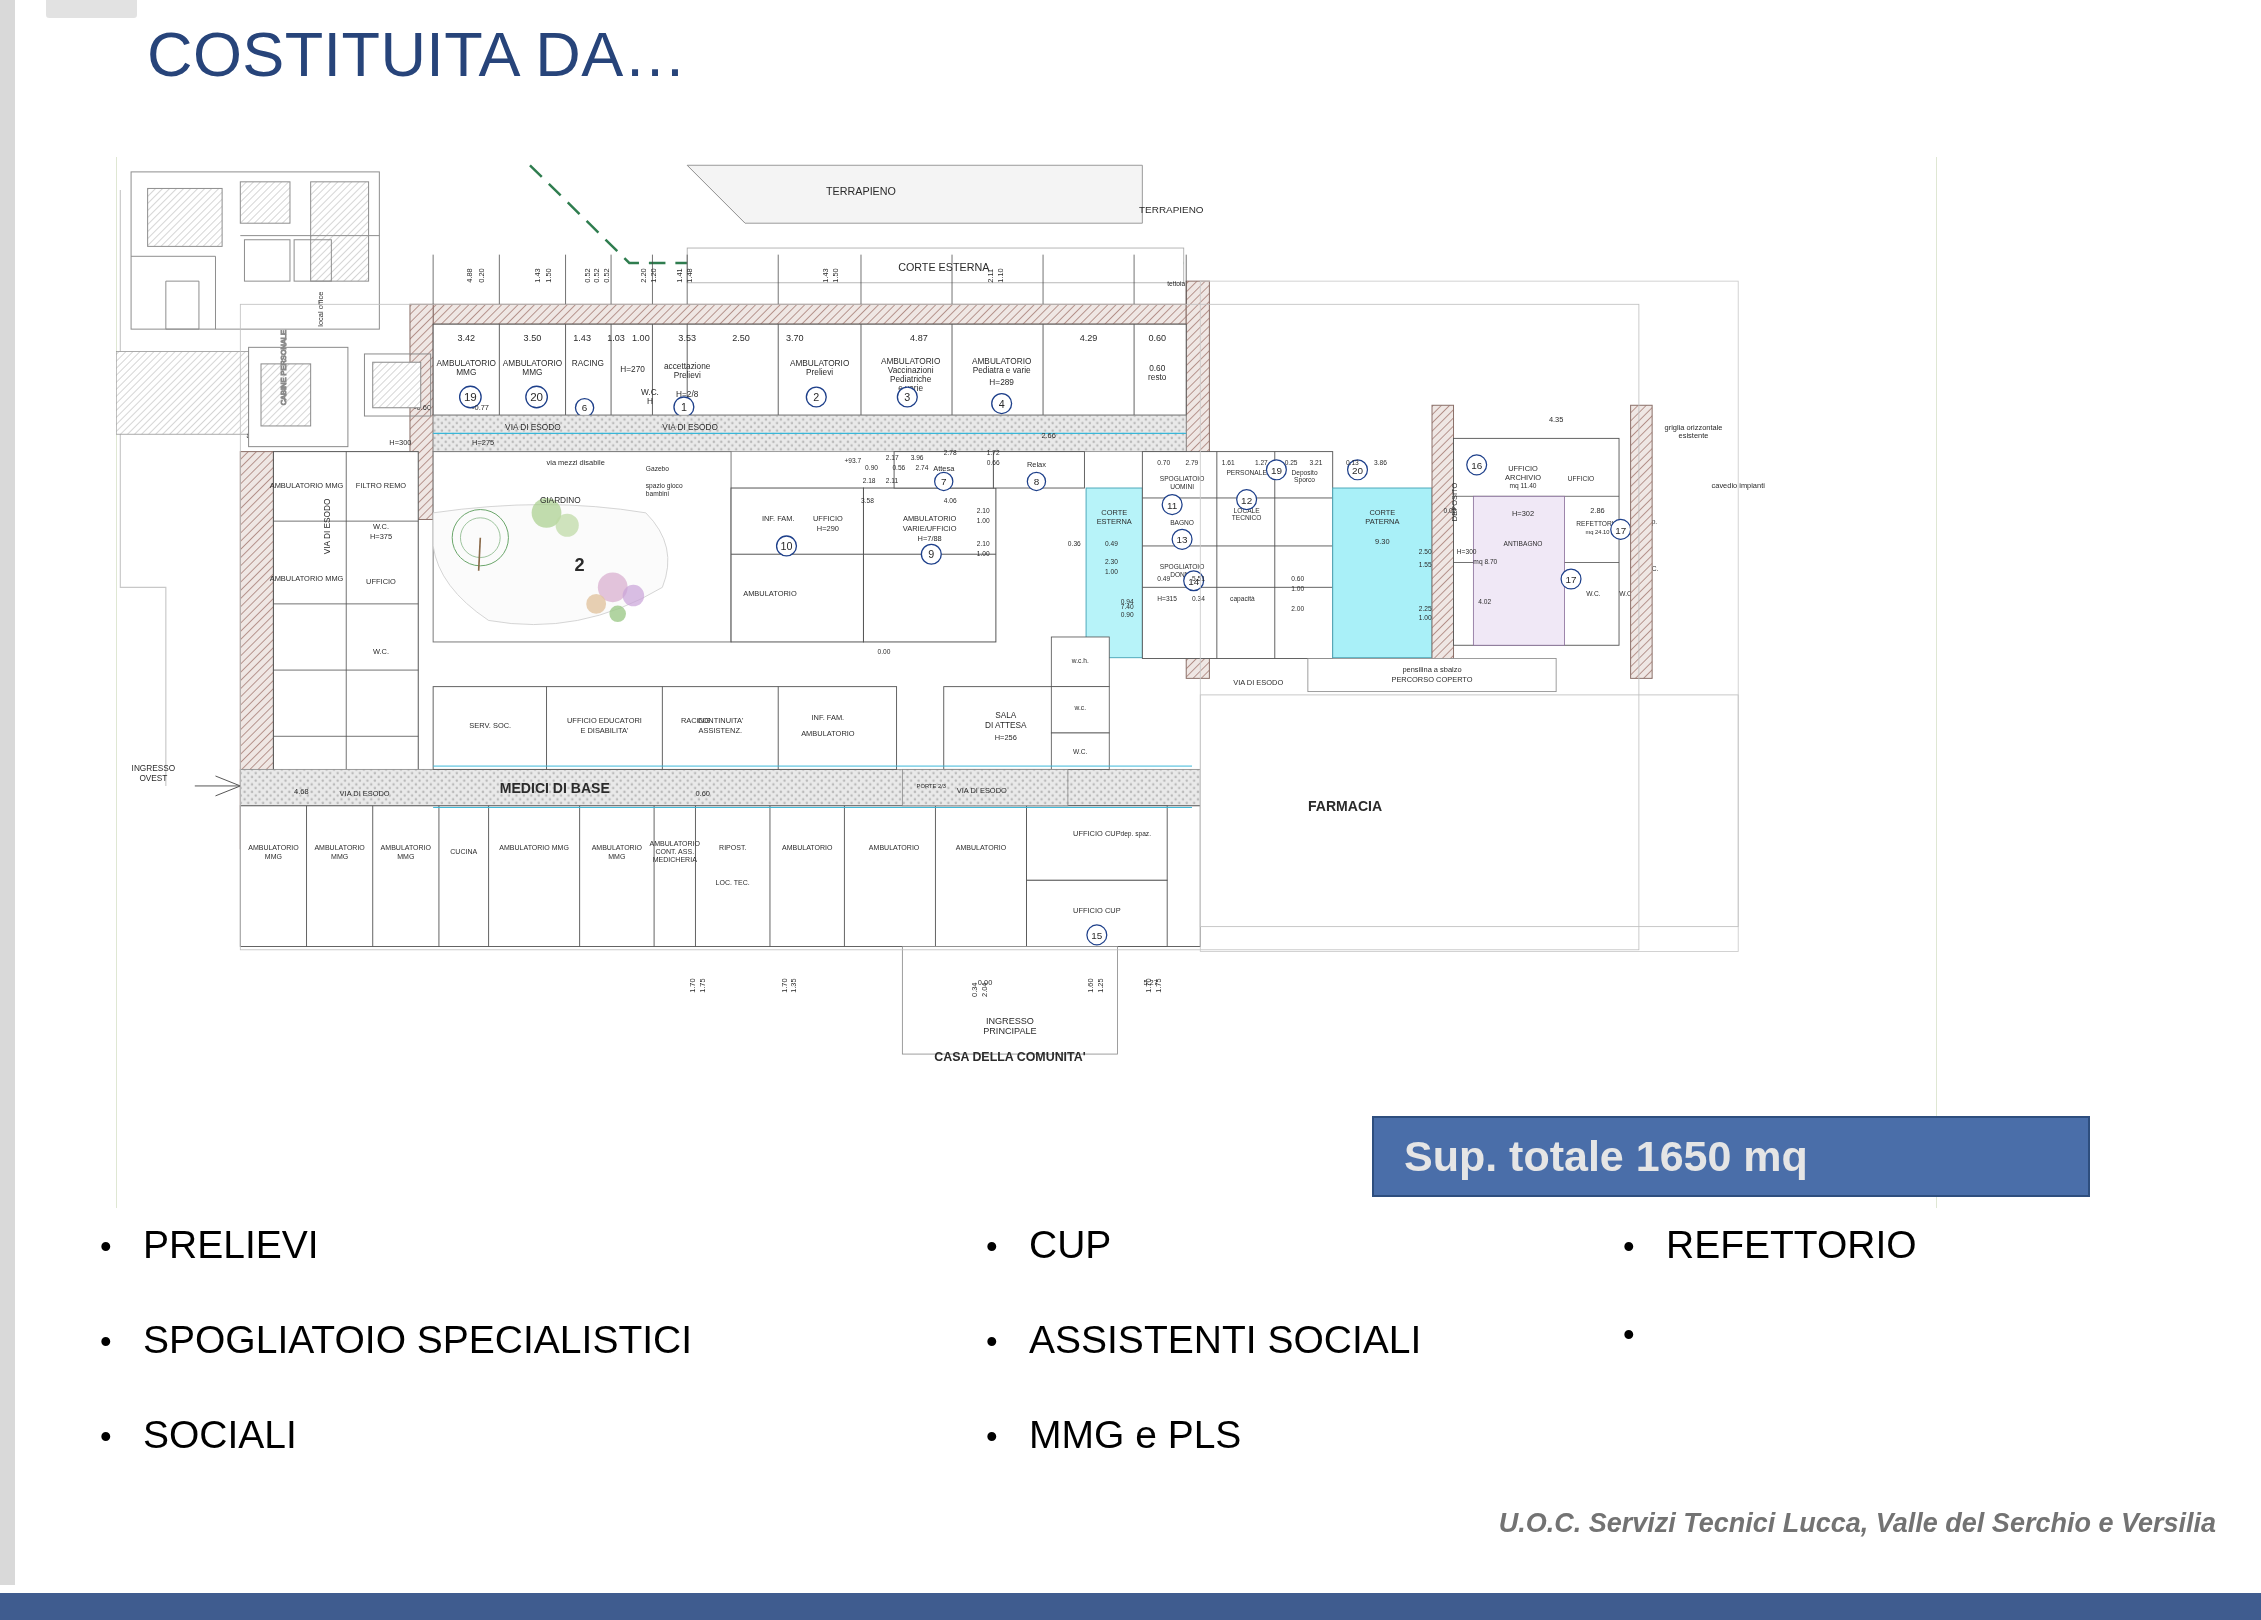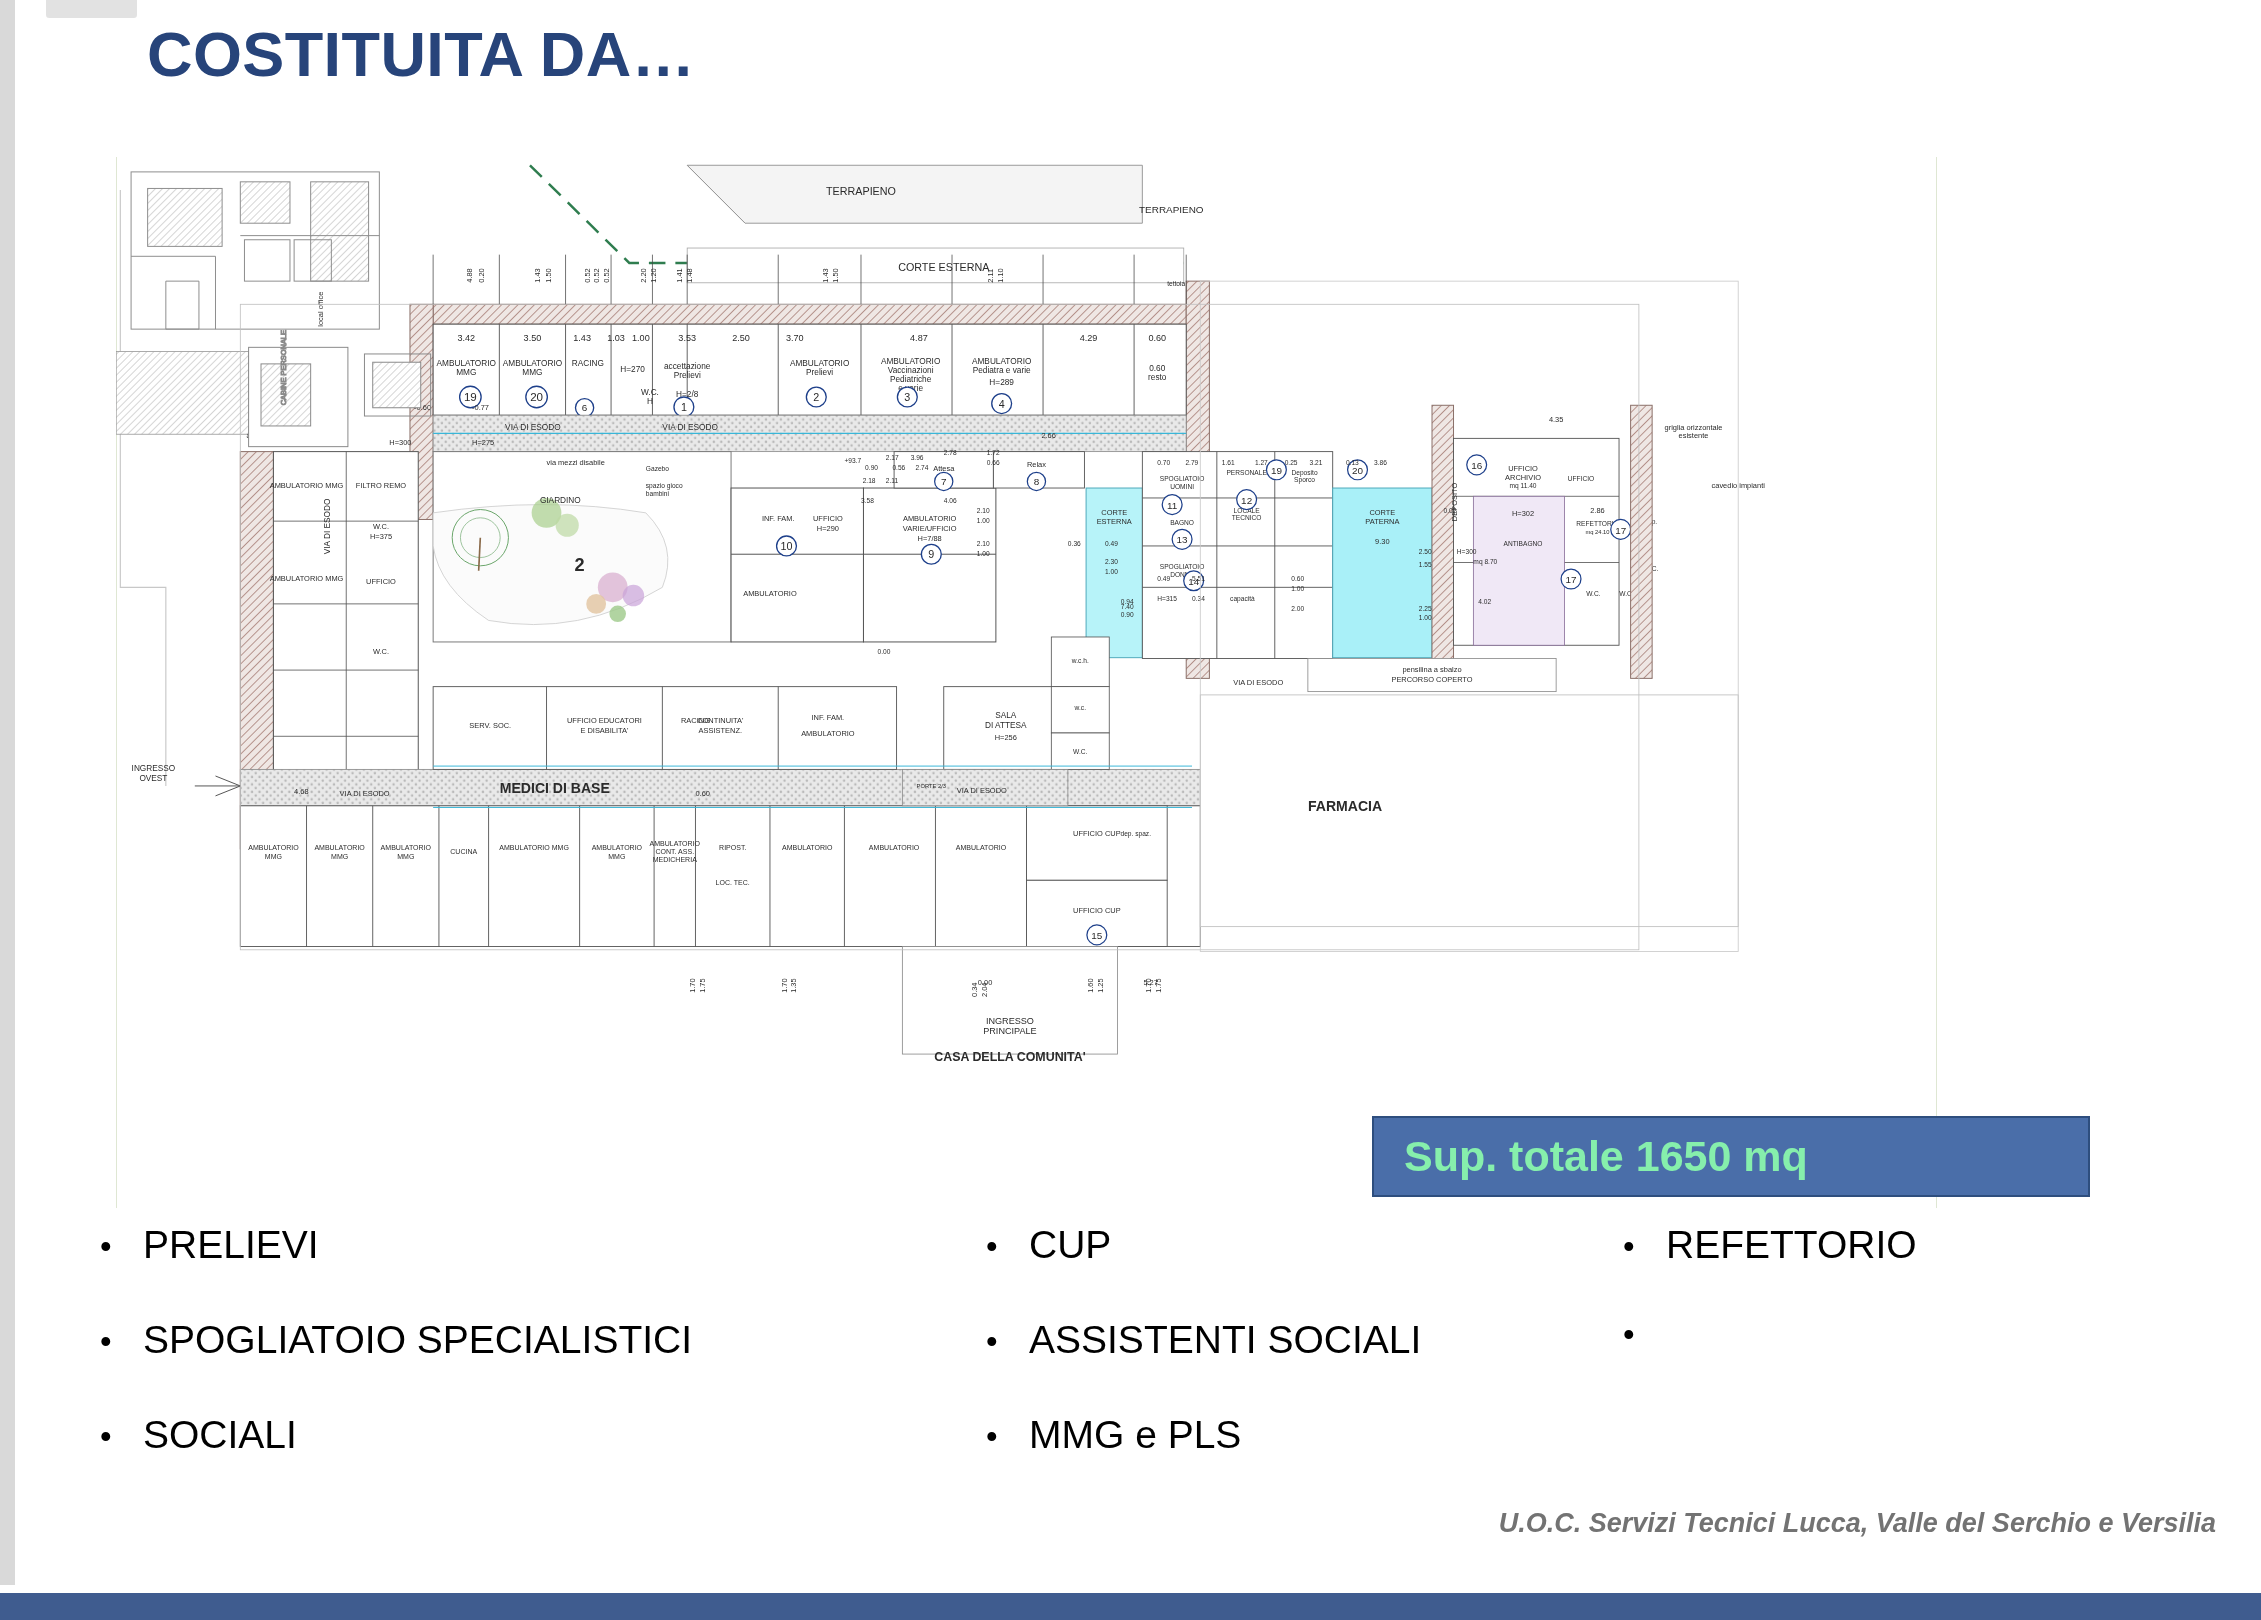--- a/index.html
+++ b/index.html
@@ -44,21 +44,21 @@
   .bottom-bar-inner {
     position: absolute;
     left: 0; bottom: 28px;
     width: 2261px; height: 8.3px;
     background: #ffffff;
   }
   .title {
     position: absolute;
     left: 147px; top: 18px;
     font-size: 63px;
-    font-weight: bold;
+    font-weight: normal;
     color: #27447a;
     letter-spacing: 0.4px;
     font-family: "Liberation Sans", sans-serif;
   }
 
   
   .plan {
     position: absolute;
     left: 116px; top: 157px;
     width: 1821px; height: 1051px;
@@ -70,21 +70,21 @@
   .total-banner {
     position: absolute;
     left: 1372px; top: 1116px;
     width: 718px; height: 81px;
     background: #4a6ea9;
     border: 2.5px solid #2e4e7e;
     display: flex;
     align-items: center;
   }
   .total-banner span {
-    color: #86efac;
+    color: #e5e5e5;
     font-size: 43px;
     font-weight: bold;
     padding-left: 30px;
     font-family: "Liberation Sans", sans-serif;
   }
 
   
   .bullets {
     position: absolute;
     left: 50px; top: 1223px;

